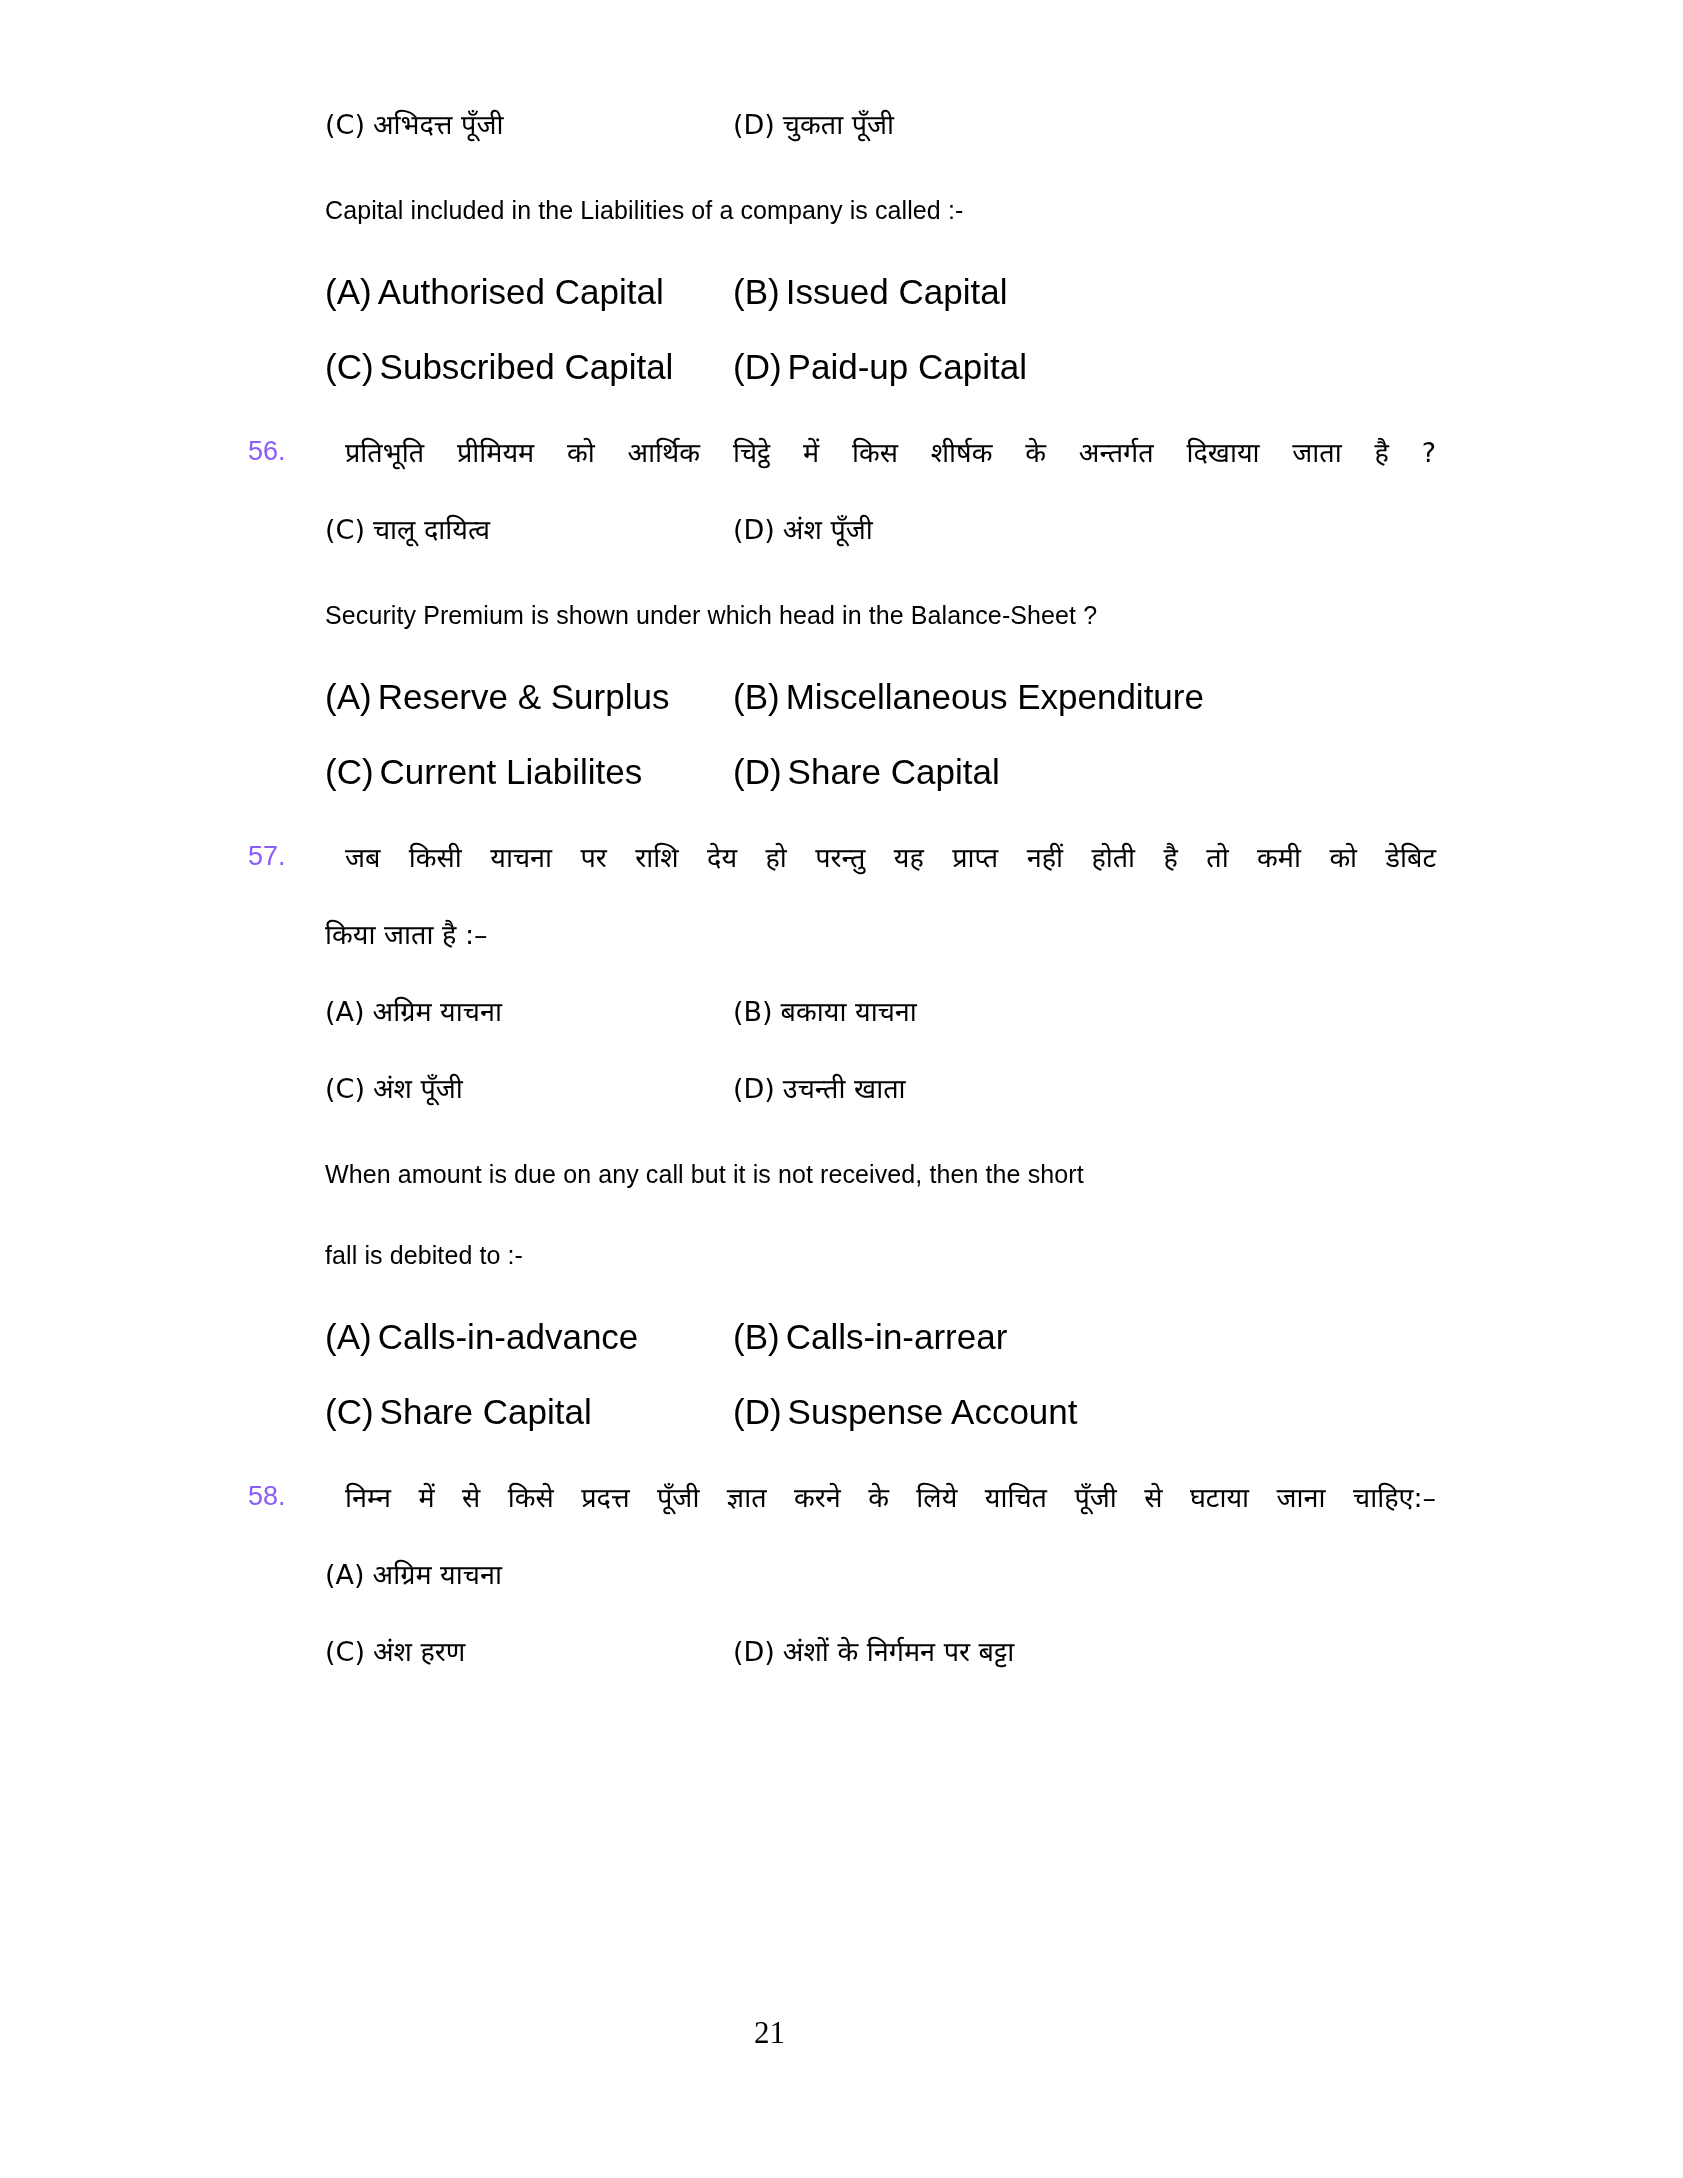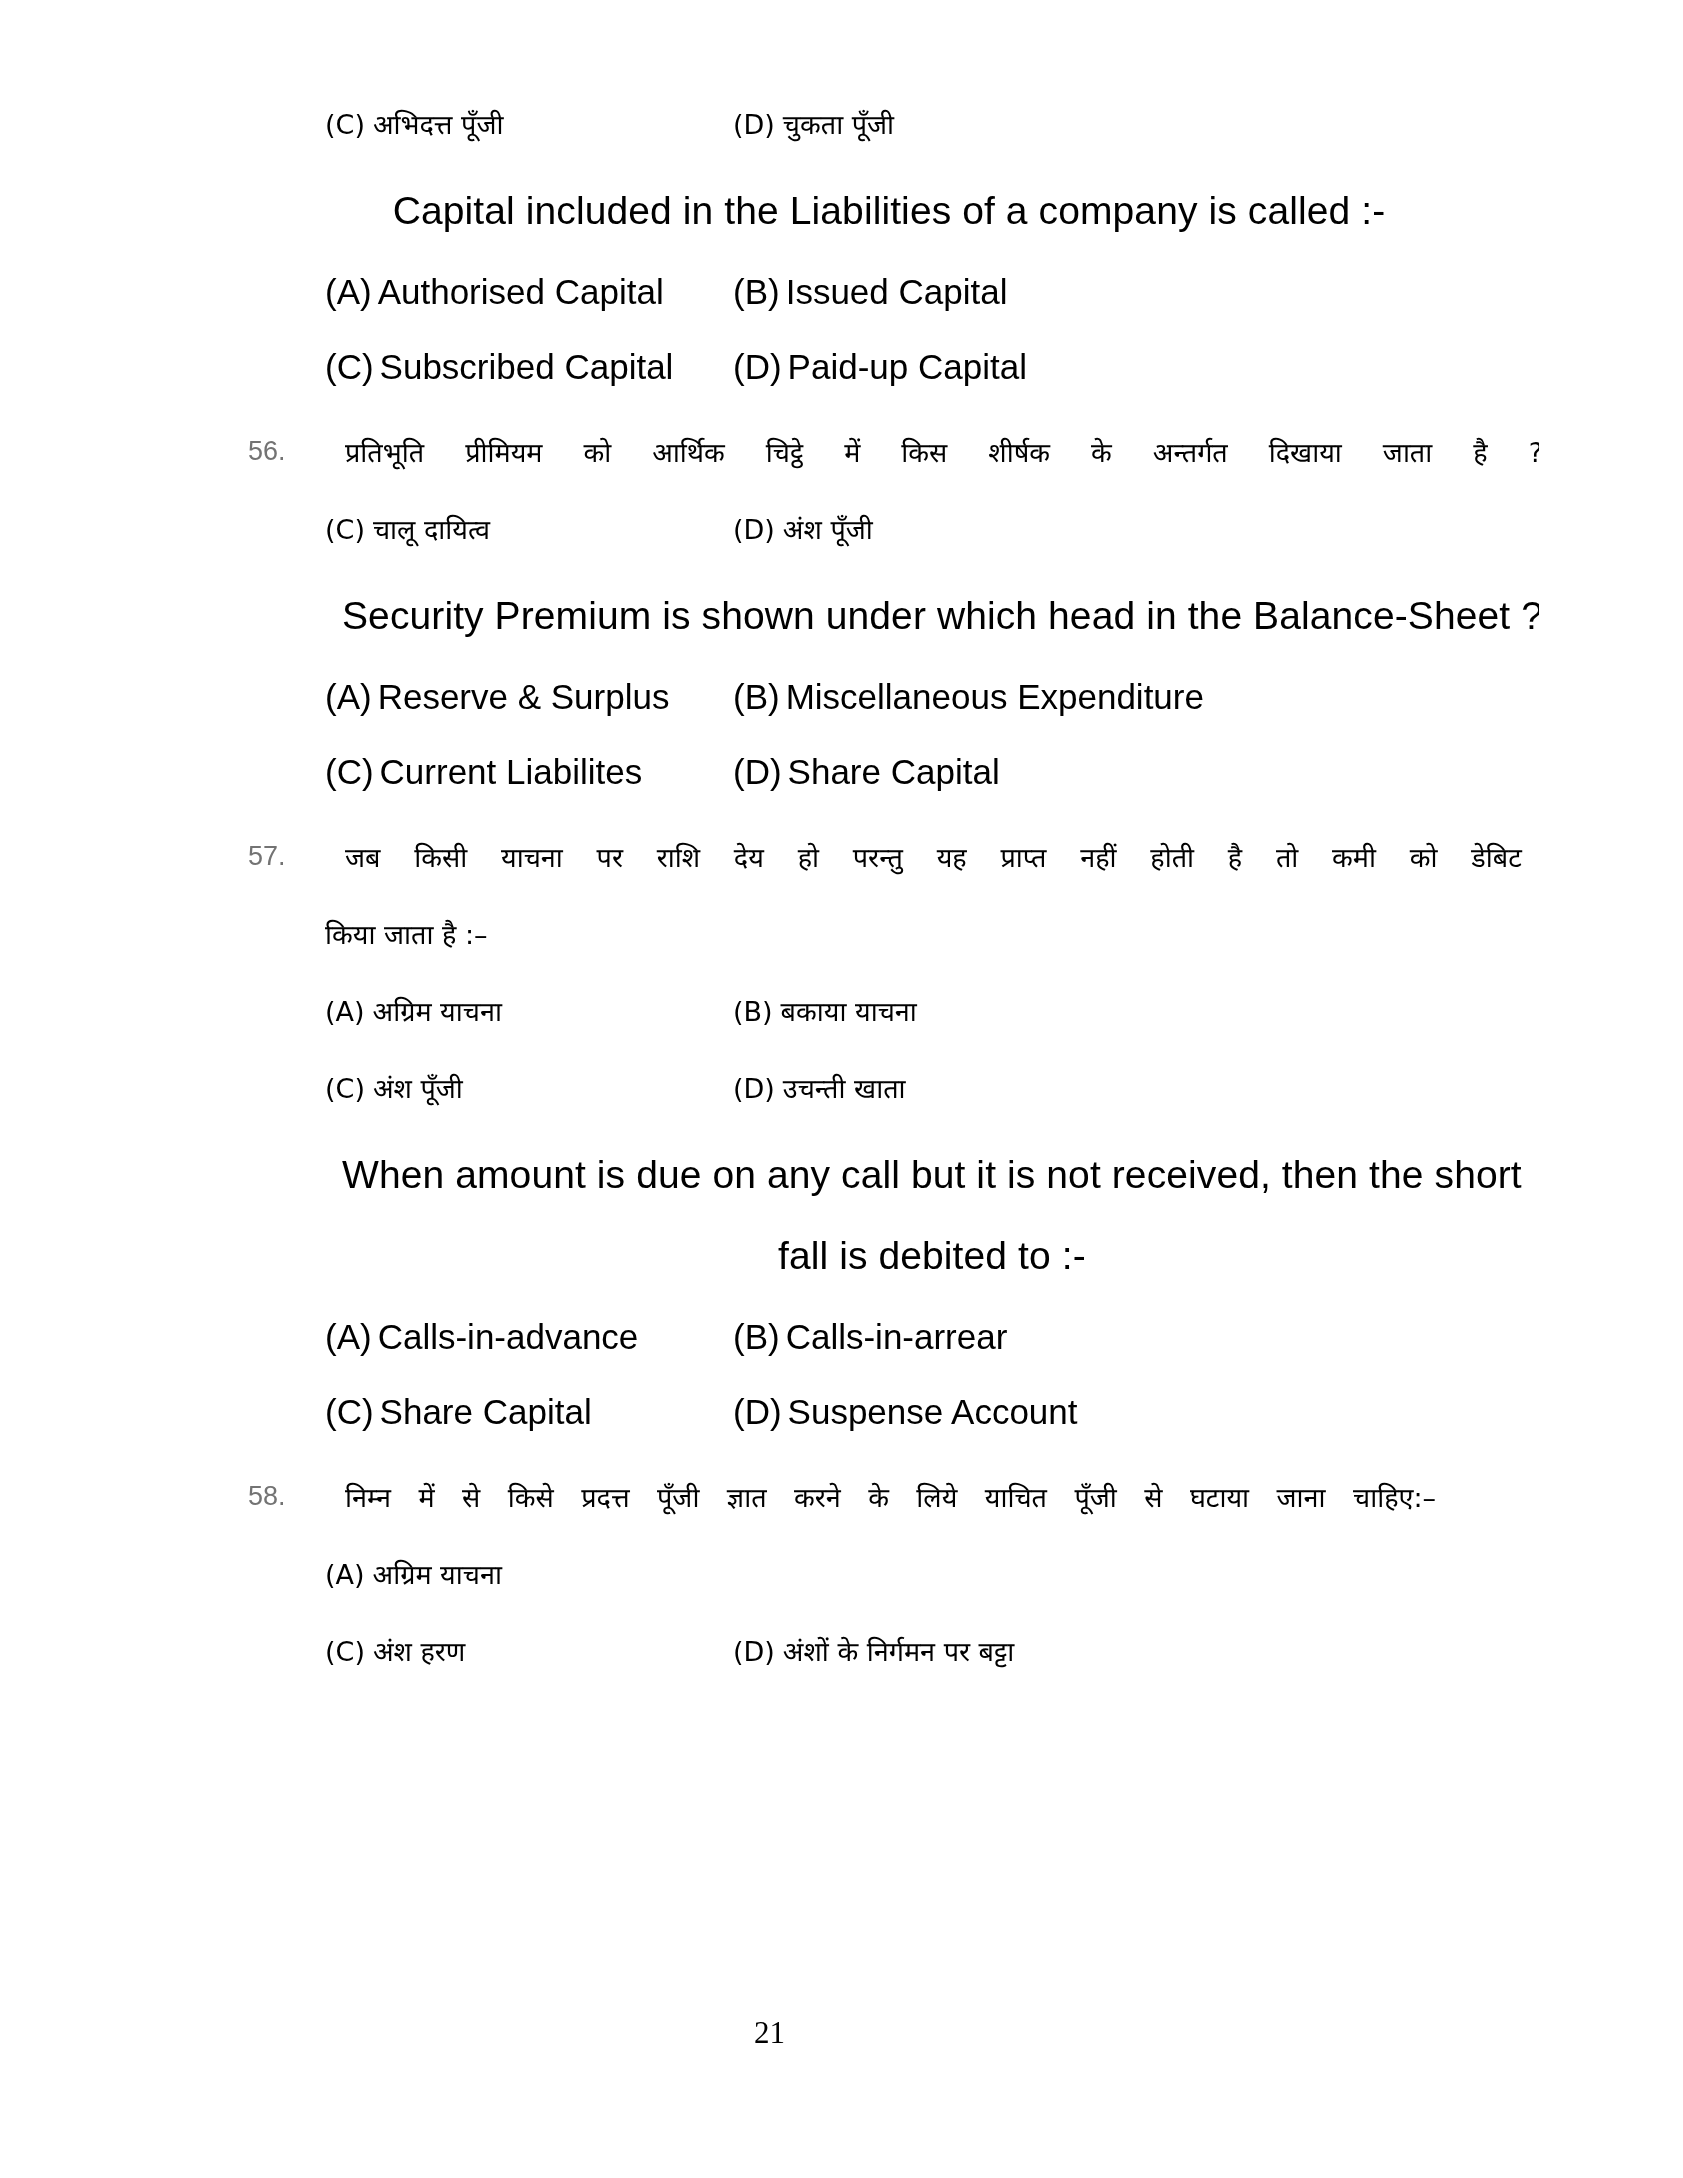--- a/index.html
+++ b/index.html
@@ -27,35 +27,34 @@
   .qrow {
     display: flex;
     align-items: flex-start;
     margin-bottom: 0;
   }
   .qnum {
     width: 77px;
     flex: 0 0 77px;
     font-size: 27px;
     line-height: 59px;
-    color: #737373;
+    color: #8b5cf6;
     font-family: "Liberation Sans", "DejaVu Sans", sans-serif;
   }
   .qbody {
     flex: 1 1 auto;
   }
 
   
   .stem-en {
-    font-size: 39px;
+    font-size: 25px;
     line-height: 59px;
     letter-spacing: 0.1px;
-    margin: 0 0 22px 17px;
+    margin: 0 0 22px 0;
     white-space: nowrap;
-    text-align: center;
   }
   .stem-hi {
     font-family: "DejaVu Sans", "Liberation Sans", sans-serif;
     font-size: 27px;
     line-height: 61px;
     margin: 0 0 16px 0;
   }
   .stem-hi.justify {
     text-align: justify;
     text-align-last: justify;

